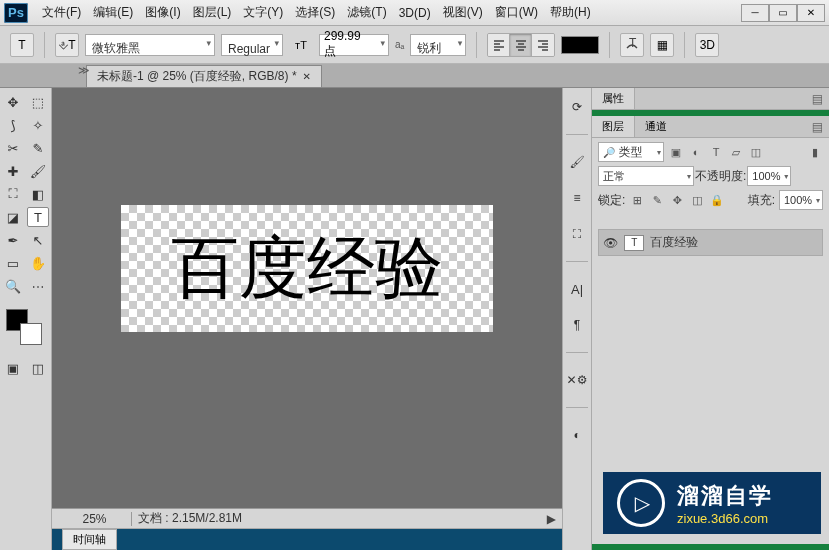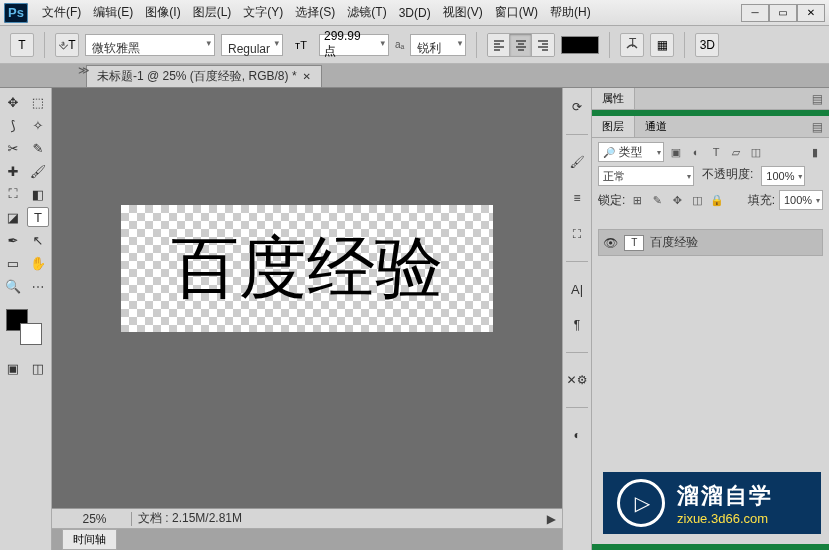--- a/index.html
+++ b/index.html
@@ -55,41 +55,41 @@
       background-size: 16px 16px;
       background-position: 0 0, 0 8px, 8px -8px, -8px 0;
       background-color: #fff;
       display: flex; align-items: center; justify-content: center;
       margin-top: -60px;
     }
     .canvas-text { font-size: 68px; font-weight: normal; color: #000; font-family: "Microsoft YaHei"; }
     .status { height: 20px; background: #d6d6d6; border-top: 1px solid #999; display: flex; align-items: center; font-size: 11px; color: #333; padding: 0 6px; }
     .zoom-box { width: 74px; text-align: center; border-right: 1px solid #999; margin-right: 6px; }
     .arrow-r { margin-left: auto; font-size: 12px; color: #444; }
-    .timeline-bar { height: 22px; background: #a3a3a3; border-top: 1px solid #aaa; padding: 3px 10px; display: flex; align-items: center; }
+    .timeline-bar { height: 22px; background: #0c4a6e; border-top: 1px solid #aaa; padding: 3px 10px; display: flex; align-items: center; }
     .timeline-tab { padding: 2px 10px; background: #e8e8e8; border: 1px solid #aaa; font-size: 11px; }
     
     
     .mid-strip { width: 30px; background: #d6d6d6; border-left: 1px solid #aaa; border-right: 1px solid #aaa; display: flex; flex-direction: column; align-items: center; gap: 18px; padding-top: 10px; }
     .mid-ico { width: 18px; height: 18px; display: flex; align-items: center; justify-content: center; cursor: pointer; color: #333; }
     .mid-sep { width: 22px; height: 1px; background: #aaa; }
     
     
     .panels { width: 237px; background: #d6d6d6; display: flex; flex-direction: column; }
     .panel { border-bottom: 6px solid #15803d; }
     .panel-tabs { display: flex; background: #c6c6c6; border-bottom: 1px solid #aaa; align-items: center; }
     .ptab { padding: 3px 10px; font-size: 11px; cursor: pointer; }
     .ptab.active { background: #d6d6d6; border-right: 1px solid #aaa; }
     .panel-menu { margin-left: auto; padding: 0 6px; color: #666; cursor: pointer; }
     .panel-body { padding: 4px 6px; font-size: 11px; color: #333; }
     .layer-filter { display: flex; align-items: center; gap: 4px; margin-bottom: 4px; }
     .small-dd { height: 20px; border: 1px solid #aaa; background: #fff; padding: 0 14px 0 4px; position: relative; font-size: 11px; display: flex; align-items: center; cursor: pointer; }
     .small-dd::after { content: "▾"; position: absolute; right: 2px; font-size: 8px; color: #666; }
     .mini-ico { width: 16px; height: 16px; display: flex; align-items: center; justify-content: center; cursor: pointer; font-size: 11px; color: #555; }
-    .layer-row2 { display: flex; gap: 8px; margin-bottom: 4px; }
+    .layer-row2 { display: flex; align-items: center; gap: 1px; margin-bottom: 4px; }
     .layer-lock { display: flex; align-items: center; gap: 4px; margin-bottom: 19px; }
     .layer-item { display: flex; align-items: center; gap: 6px; padding: 4px; background: #bcbcbc; border: 1px solid #aaa; }
     .eye { font-size: 12px; }
     .layer-thumb { width: 20px; height: 16px; background: #fff; border: 1px solid #888; display: flex; align-items: center; justify-content: center; font-size: 10px; }
     
     
     .watermark { position: absolute; right: 8px; bottom: 16px; width: 218px; height: 62px; background: #093560; display: flex; align-items: center; gap: 12px; padding: 28px 14px; }
     .wm-logo { width: 48px; height: 48px; border: 3px solid #fff; border-radius: 50%; display: flex; align-items: center; justify-content: center; color: #fff; }
     .wm-logo::before { content: "▷"; font-size: 20px; margin-left: 3px; }
     .wm-text { color: #fff; }

